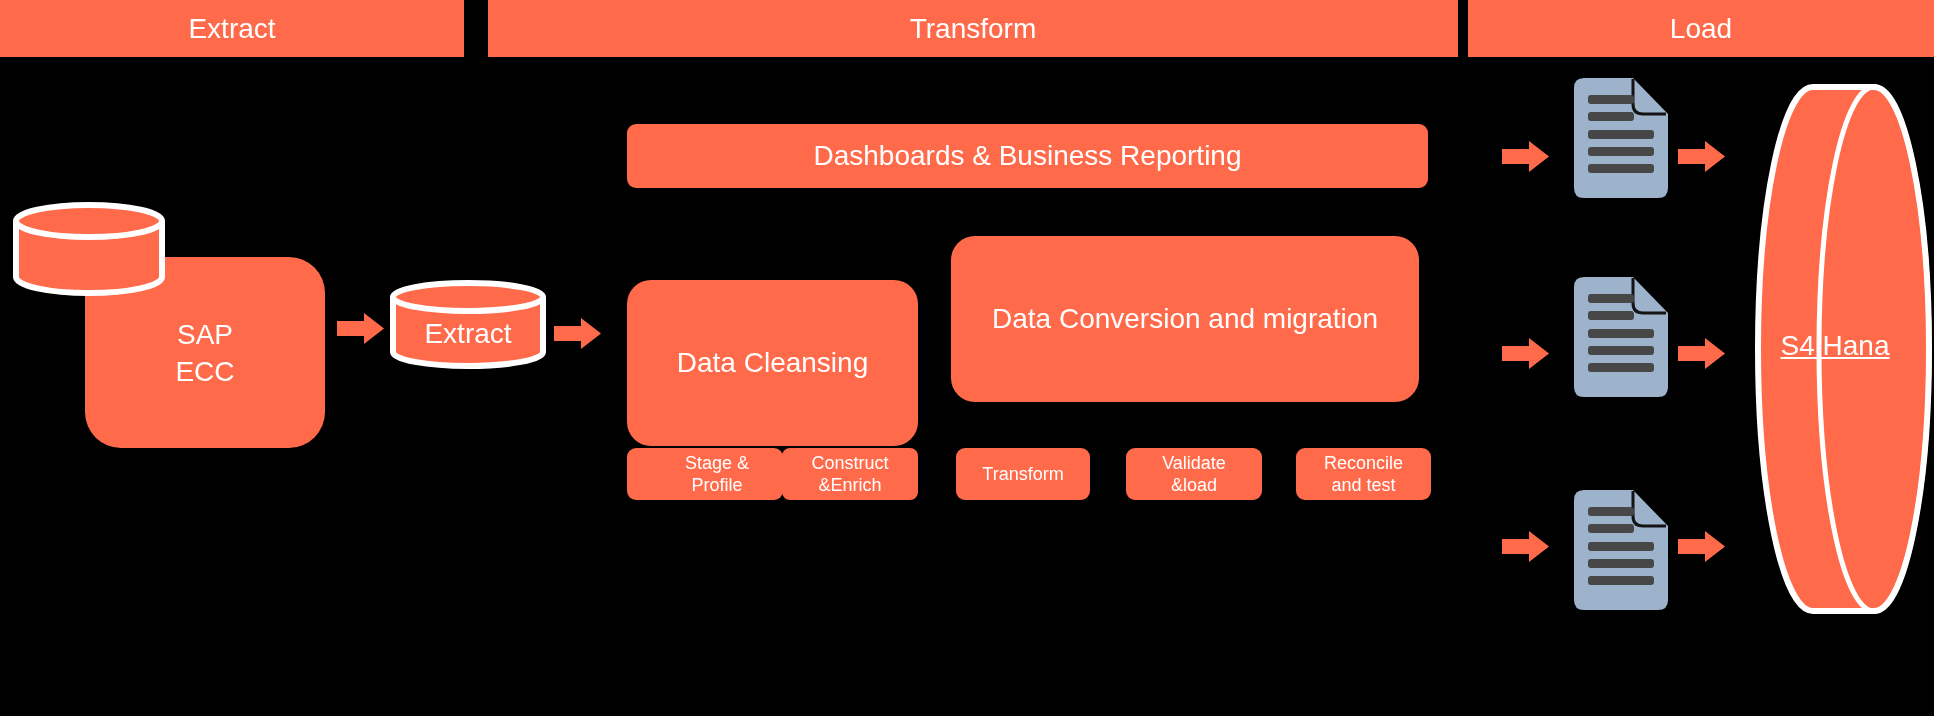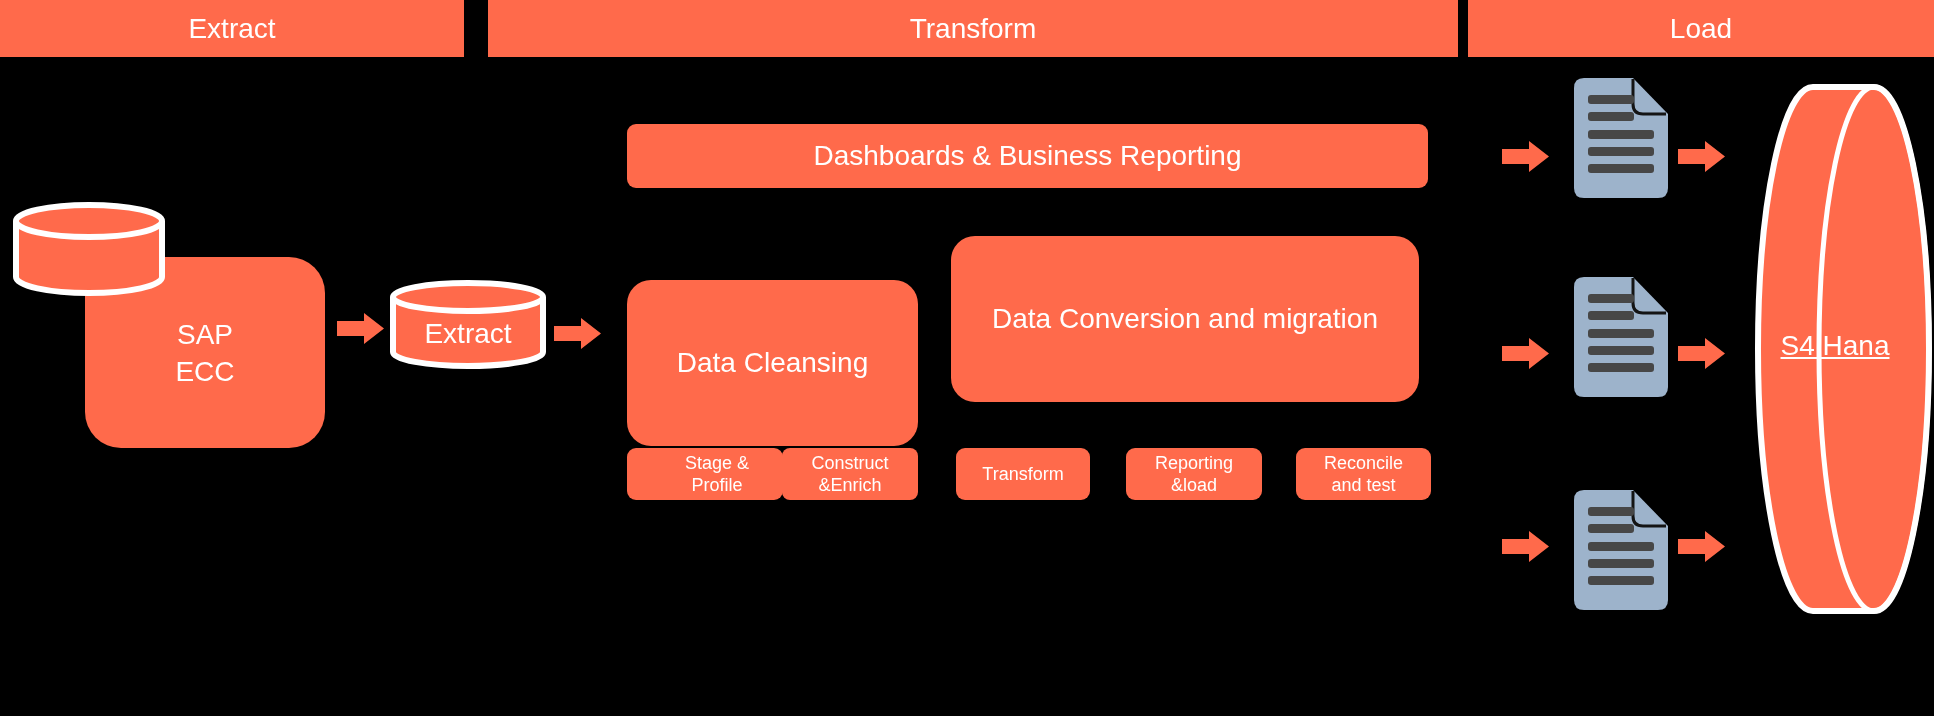--- a/index.html
+++ b/index.html
@@ -101,21 +101,21 @@
   </div>
   <div class="rbox step" style="left:782px;top:448px;width:136px;height:52px;border-radius:8px;">
     <div>Construct</div>
     <div>&amp;Enrich</div>
   </div>
   <div class="rbox step" style="left:956px;top:448px;width:134px;height:52px;">
     <div>Transform</div>
     <div></div>
   </div>
   <div class="rbox step" style="left:1126px;top:448px;width:136px;height:52px;">
-    <div>Reporting</div>
+    <div>Validate</div>
     <div>&amp;load</div>
   </div>
   <div class="rbox step" style="left:1296px;top:448px;width:135px;height:52px;">
     <div>Reconcile</div>
     <div>and test</div>
   </div>
 
   <svg class="icon" style="left:1502px;top:141px;" width="47" height="31" viewBox="0 0 47 31">
     <polygon class="arrow-poly" points="0,8 27,8 27,0 47,15.5 27,31 27,23 0,23"></polygon>
   </svg>

